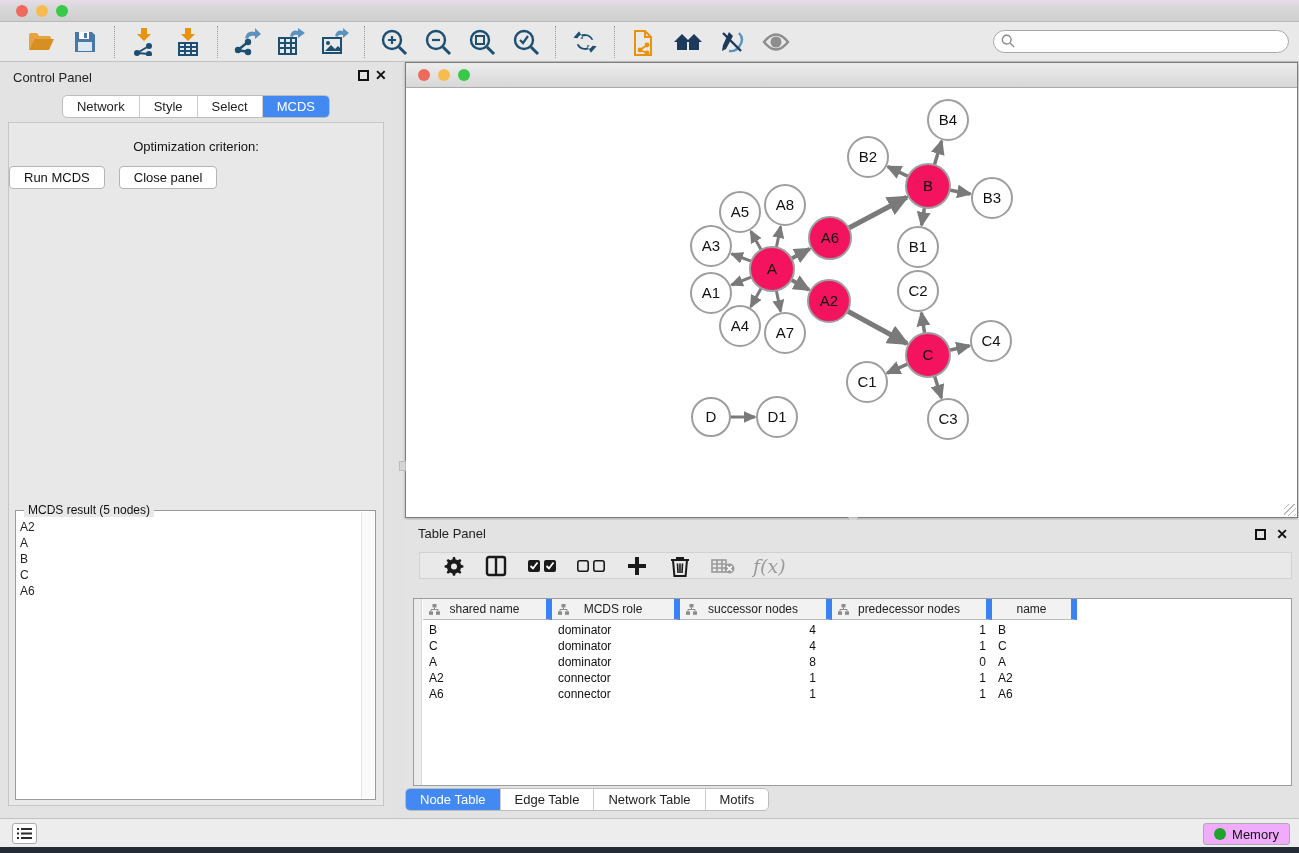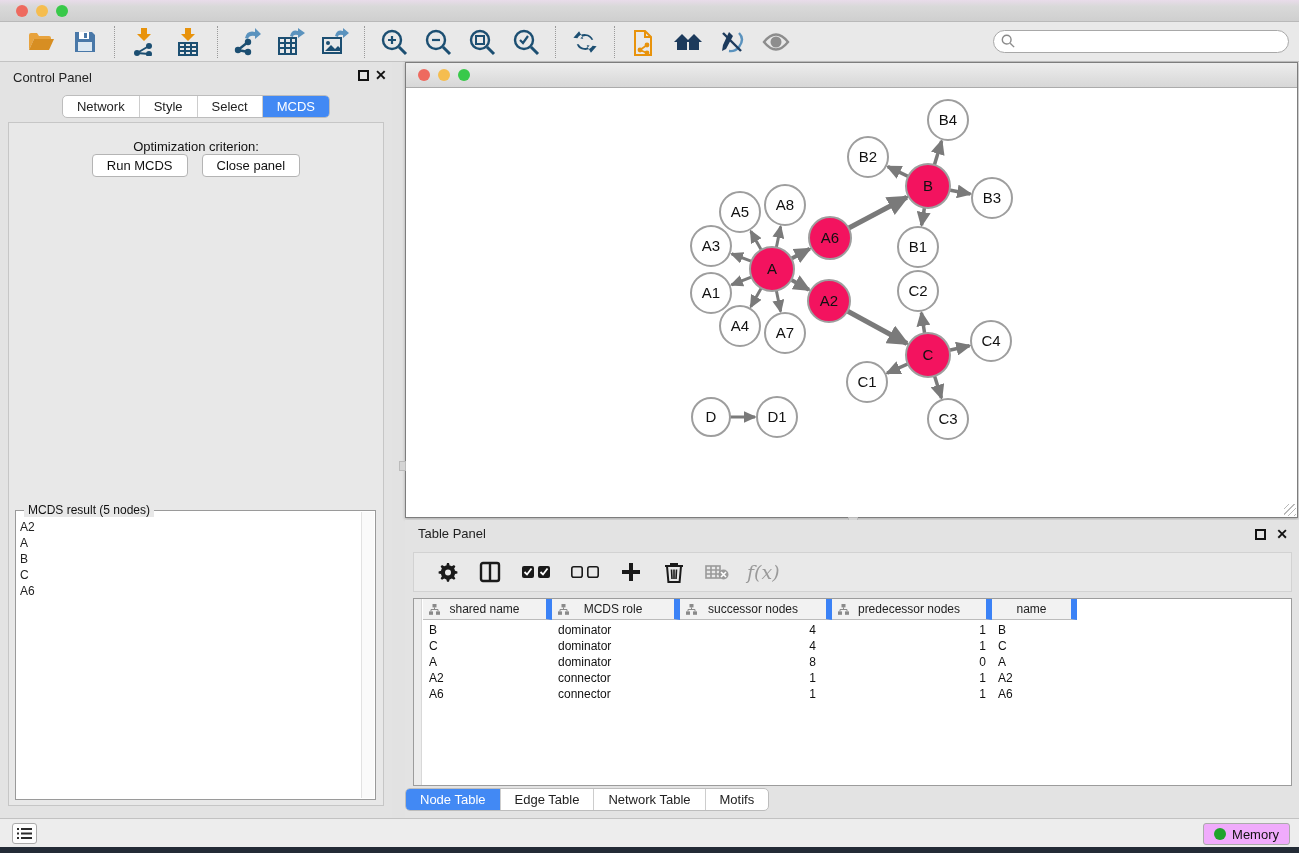--- a/index.html
+++ b/index.html
@@ -36,41 +36,41 @@
   .seg-item { padding:3px 14px; font-size:13px; color:#222; border-left:1px solid #cdcdcd; cursor:default; }
   .seg-item:first-child { border-left:none; }
   .seg-item.active { background:#4289f4; color:#fff; }
   .cp-body { position:absolute; left:8px; right:8px; top:60px; bottom:12px; border:1px solid #c6c6c6; background:#e8e8e8; }
   .opt-label { margin-top:16px; text-align:center; font-size:13px; color:#111; }
   .criterion { position:relative; margin:8px auto 0; width:314px; height:23px; background:#fff;
     border:1px solid #adadad; border-radius:4px; font-size:13px; line-height:21px; padding-left:9px; color:#111; }
   .criterion .stepper { position:absolute; right:0; top:-1px; width:22px; height:23px;
     background:linear-gradient(#6aa5f8,#3b7ce8); border-radius:0 4px 4px 0; color:#fff; }
   .stepper svg { position:absolute; left:5px; top:3px; }
-  .cp-buttons { display:flex; justify-content:center; gap:14px; }
+  .cp-buttons { margin-top:12px; display:flex; gap:14px; }
   .btn { background:#fff; border:1px solid #b4b4b4; border-radius:4px; font-size:13px; padding:3px 14px; color:#111; cursor:default; }
   .result-box { position:absolute; left:6px; right:7px; top:387px; bottom:5px; border:1px solid #9a9a9a; background:#fff; }
   .result-legend { position:absolute; left:8px; top:-8px; background:#e8e8e8; padding:0 4px; font-size:12px; color:#111; }
   .result-list { position:absolute; left:4px; top:8px; right:16px; bottom:4px; font-size:12px; line-height:16px; }
   .result-scroll { position:absolute; right:1px; top:1px; bottom:1px; width:13px; background:#fafafa; border-left:1px solid #e2e2e2; }
 
   
   .net-window { position:absolute; left:405px; top:62px; width:893px; height:456px;
     border:1px solid #7d7d7d; background:#fff; box-shadow:0 1px 3px rgba(0,0,0,.25); }
   .net-title { position:relative; height:25px; background:linear-gradient(#ededed,#d7d7d7); border-bottom:1px solid #ababab; }
   .net-title .title { position:absolute; left:0; right:0; top:5px; text-align:center; font-size:13px; color:#333; }
   .net-canvas { position:absolute; left:0; top:25px; width:891px; height:429px; background:#fff; }
   .vthumb { position:absolute; left:-7px; top:373px; width:7px; height:10px; background:#d5d5d5; border:1px solid #bbb; }
   .hthumb { position:absolute; left:442px; bottom:-6px; width:10px; height:6px; background:#d5d5d5; border:1px solid #bbb; }
   .grip { position:absolute; right:1px; bottom:1px; width:12px; height:12px;
     background:repeating-linear-gradient(135deg,transparent 0 3px,#b9b9b9 3px 4px); }
 
   
   .table-panel { position:absolute; left:405px; top:520px; width:894px; height:298px; background:#e3e3e3; }
-  .tp-toolbar { position:absolute; left:8px; right:7px; top:32px; height:40px; background:#e9e9e9;
+  .tp-toolbar { position:absolute; left:14px; right:7px; top:32px; height:27px; background:#e9e9e9;
     border:1px solid #d2d2d2; display:flex; align-items:center; gap:17px; padding-left:20px; }
   .tpi { display:flex; align-items:center; justify-content:center; width:26px; height:26px; }
   .fx { font-family:"DejaVu Serif",serif; font-style:italic; font-size:19px; color:#9a9a9a; }
   .tp-table { position:absolute; left:8px; right:7px; top:78px; height:188px; background:#fff; border:1px solid #9c9c9c; overflow:hidden; }
   .gutter { position:absolute; left:0; top:0; bottom:0; width:8px; background:#ececec; border-right:1px solid #d8d8d8; }
   .thead { position:absolute; left:9px; top:0; height:21px; display:flex; }
   .th { position:relative; height:21px; background:#f2f2f2; border-right:6px solid #3b82f6; border-bottom:1px solid #bcbcbc;
     font-size:12px; color:#222; display:flex; align-items:center; justify-content:center; }
   .th .tree { position:absolute; left:6px; top:5px; }
   .tbody { position:absolute; left:9px; top:23px; right:0; }

